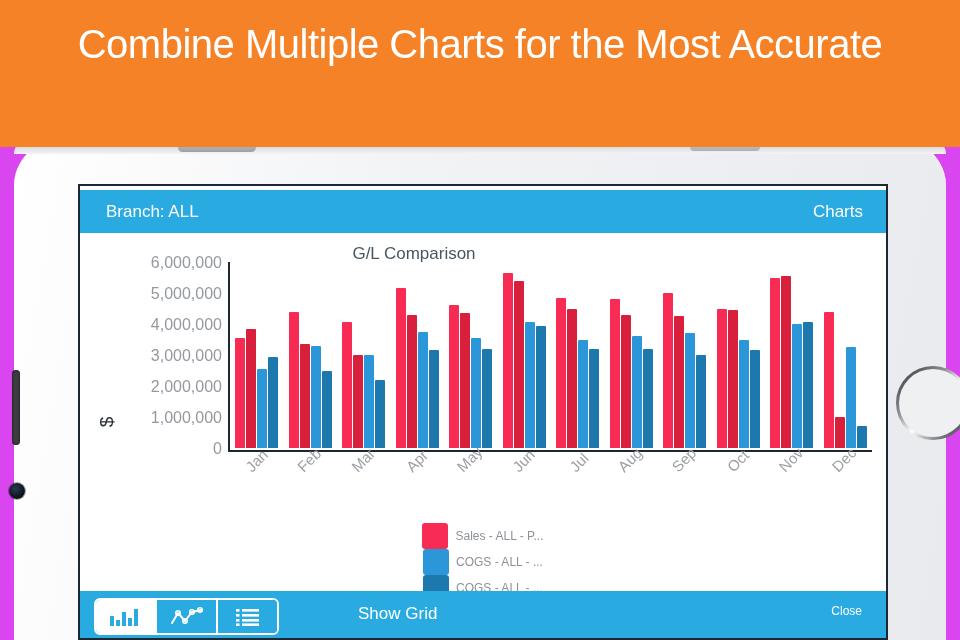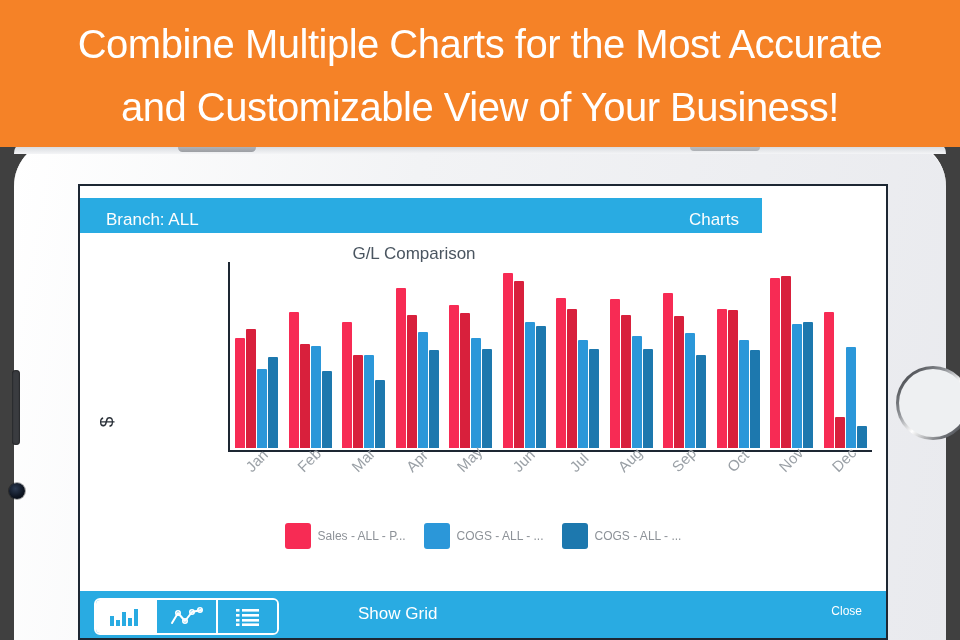--- a/index.html
+++ b/index.html
@@ -8,21 +8,21 @@
     width: 960px;
     height: 640px;
     overflow: hidden;
     font-family: "Liberation Sans", sans-serif;
     background: #ffffff;
   }
   #root {
     position: relative;
     width: 960px;
     height: 640px;
-    background: #404040;
+    background: #d946ef;
   }
 
   
   .banner {
     position: absolute;
     left: 0; top: 0;
     width: 960px; height: 147px;
     background: #F58227;
     z-index: 5;
   }
@@ -107,22 +107,22 @@
     width: 810px; height: 456px;
     background: #ffffff;
     border: 2px solid #1d2733;
     box-sizing: border-box;
     overflow: hidden;
   }
 
   
   .appbar {
     position: absolute;
-    left: 0; top: 12px;
-    width: 682px; height: 47px;
+    left: 0; top: 4px;
+    width: 806px; height: 47px;
     background: #29ABE2;
     color: #ffffff;
   }
   .appbar-branch {
     position: absolute;
     left: 26px; top: 12px;
     font-size: 17px;
     color: #fdfdfd;
   }
   .appbar-asof {
@@ -242,21 +242,21 @@
   }
 
   
   .legend {
     position: absolute;
     left: 0; top: 290px;
     width: 806px;
     display: flex;
     justify-content: center;
     align-items: center;
-    gap: 18px;
+    flex-direction: column;
   }
   .legend-item {
     display: flex;
     align-items: center;
     gap: 7px;
   }
   .legend-swatch {
     width: 26px; height: 26px;
     border-radius: 3px;
   }
@@ -306,21 +306,20 @@
     color: #ffffff;
   }
 </style>
 </head>
 <body>
 
 <div id="root">
 
   <div class="banner">
     <div class="banner-line l1">Combine Multiple Charts for the Most Accurate</div>
-    <div class="banner-line l2">and Customizable View of Your Business!</div>
   </div>
 
   <div class="phone"></div>
   <div class="phone-topedge"></div>
   <div class="phone-speaker"></div>
   <div class="phone-speaker-r"></div>
   <div class="volume-button"></div>
   <div class="camera-dot"></div>
   <div class="home-ring"></div>
 
@@ -328,20 +327,29 @@
 
     <div class="appbar">
       <div class="appbar-branch">Branch: ALL</div>
       <div class="appbar-charts">Charts</div>
     </div>
 
     <div class="chart-wrap">
       <div class="chart-title">G/L Comparison</div>
       <div class="axis-dollar">$</div>
 
+      <div class="ylabels" style="top: 49px;">
+          <div class="ylabel" style="top: -28px;">6,000,000</div>
+          <div class="ylabel" style="top: 3px;">5,000,000</div>
+          <div class="ylabel" style="top: 34px;">4,000,000</div>
+          <div class="ylabel" style="top: 65px;">3,000,000</div>
+          <div class="ylabel" style="top: 96px;">2,000,000</div>
+          <div class="ylabel" style="top: 127px;">1,000,000</div>
+          <div class="ylabel" style="top: 158px;">0</div>
+        </div>
 
       <div class="plot">
         <div class="axis-y-line"></div>
         <div class="axis-x-line"></div>
         <div class="groups">
             <div class="group">
               <div class="bar" style="height: 110.05px; background: rgb(247, 43, 84);"></div>
               <div class="bar" style="height: 119.35px; background: rgb(216, 32, 60);"></div>
               <div class="bar" style="height: 79.05px; background: rgb(43, 151, 217);"></div>
               <div class="bar" style="height: 91.45px; background: rgb(29, 120, 174);"></div>

